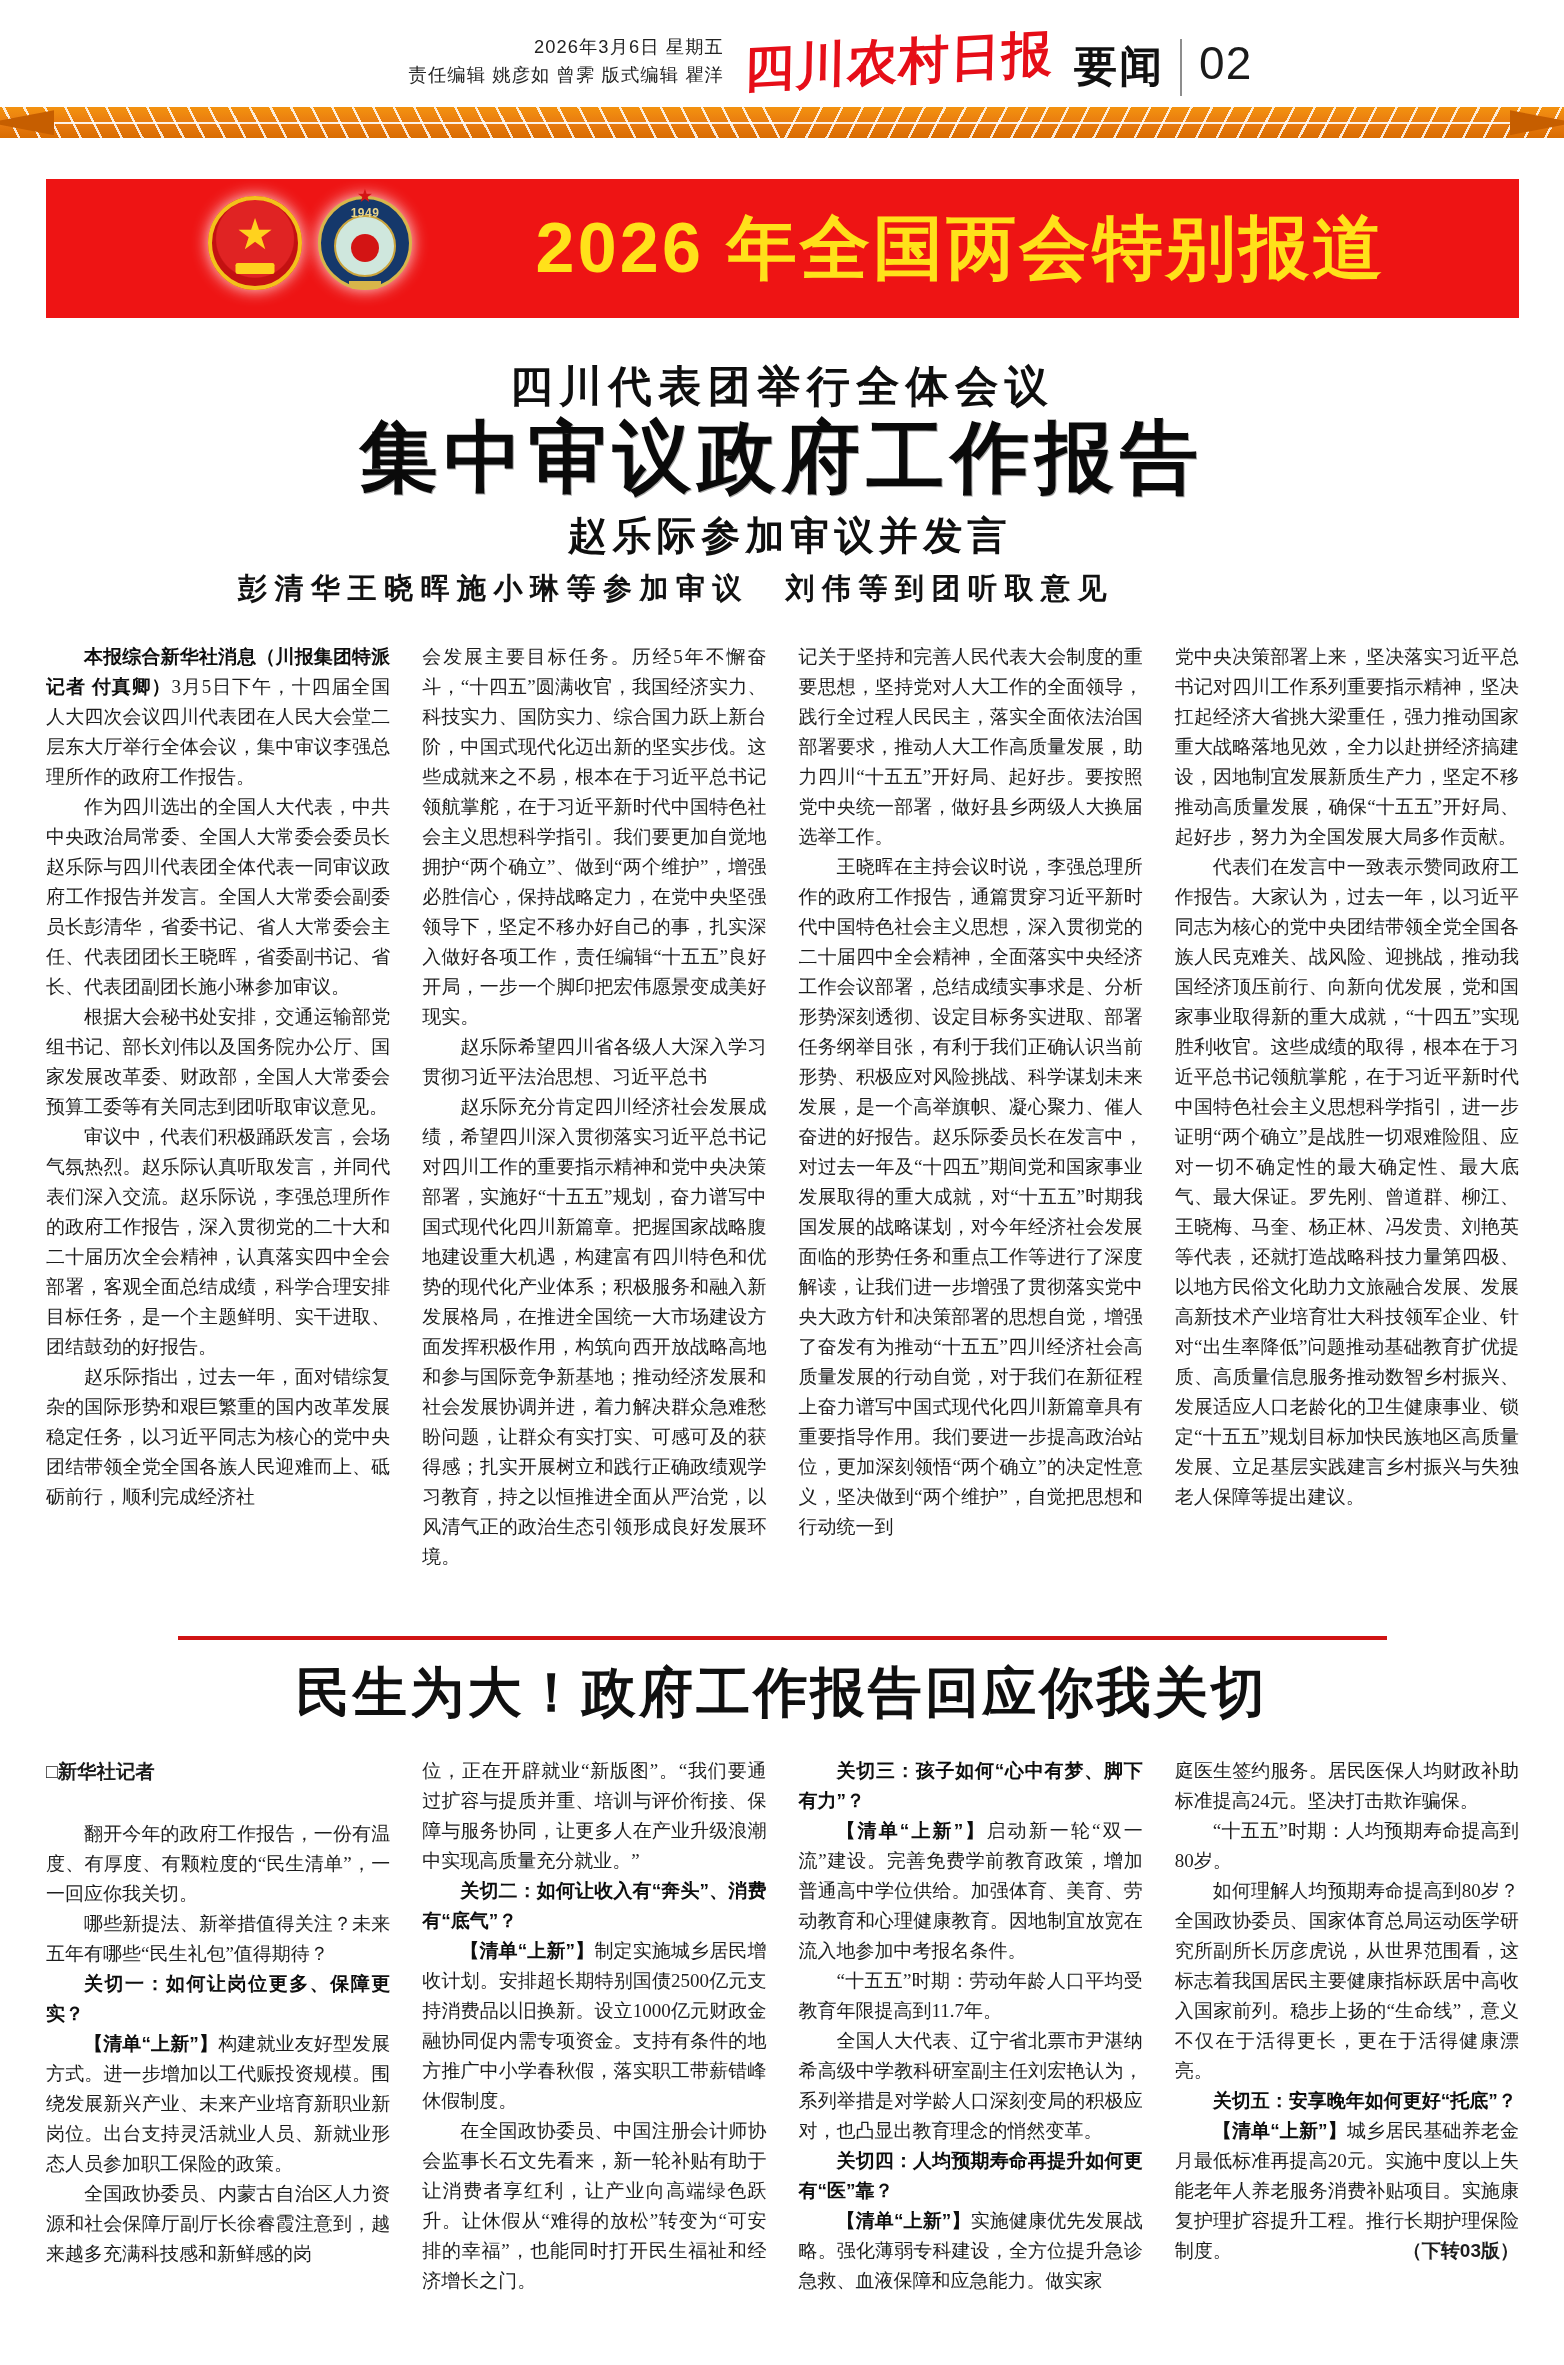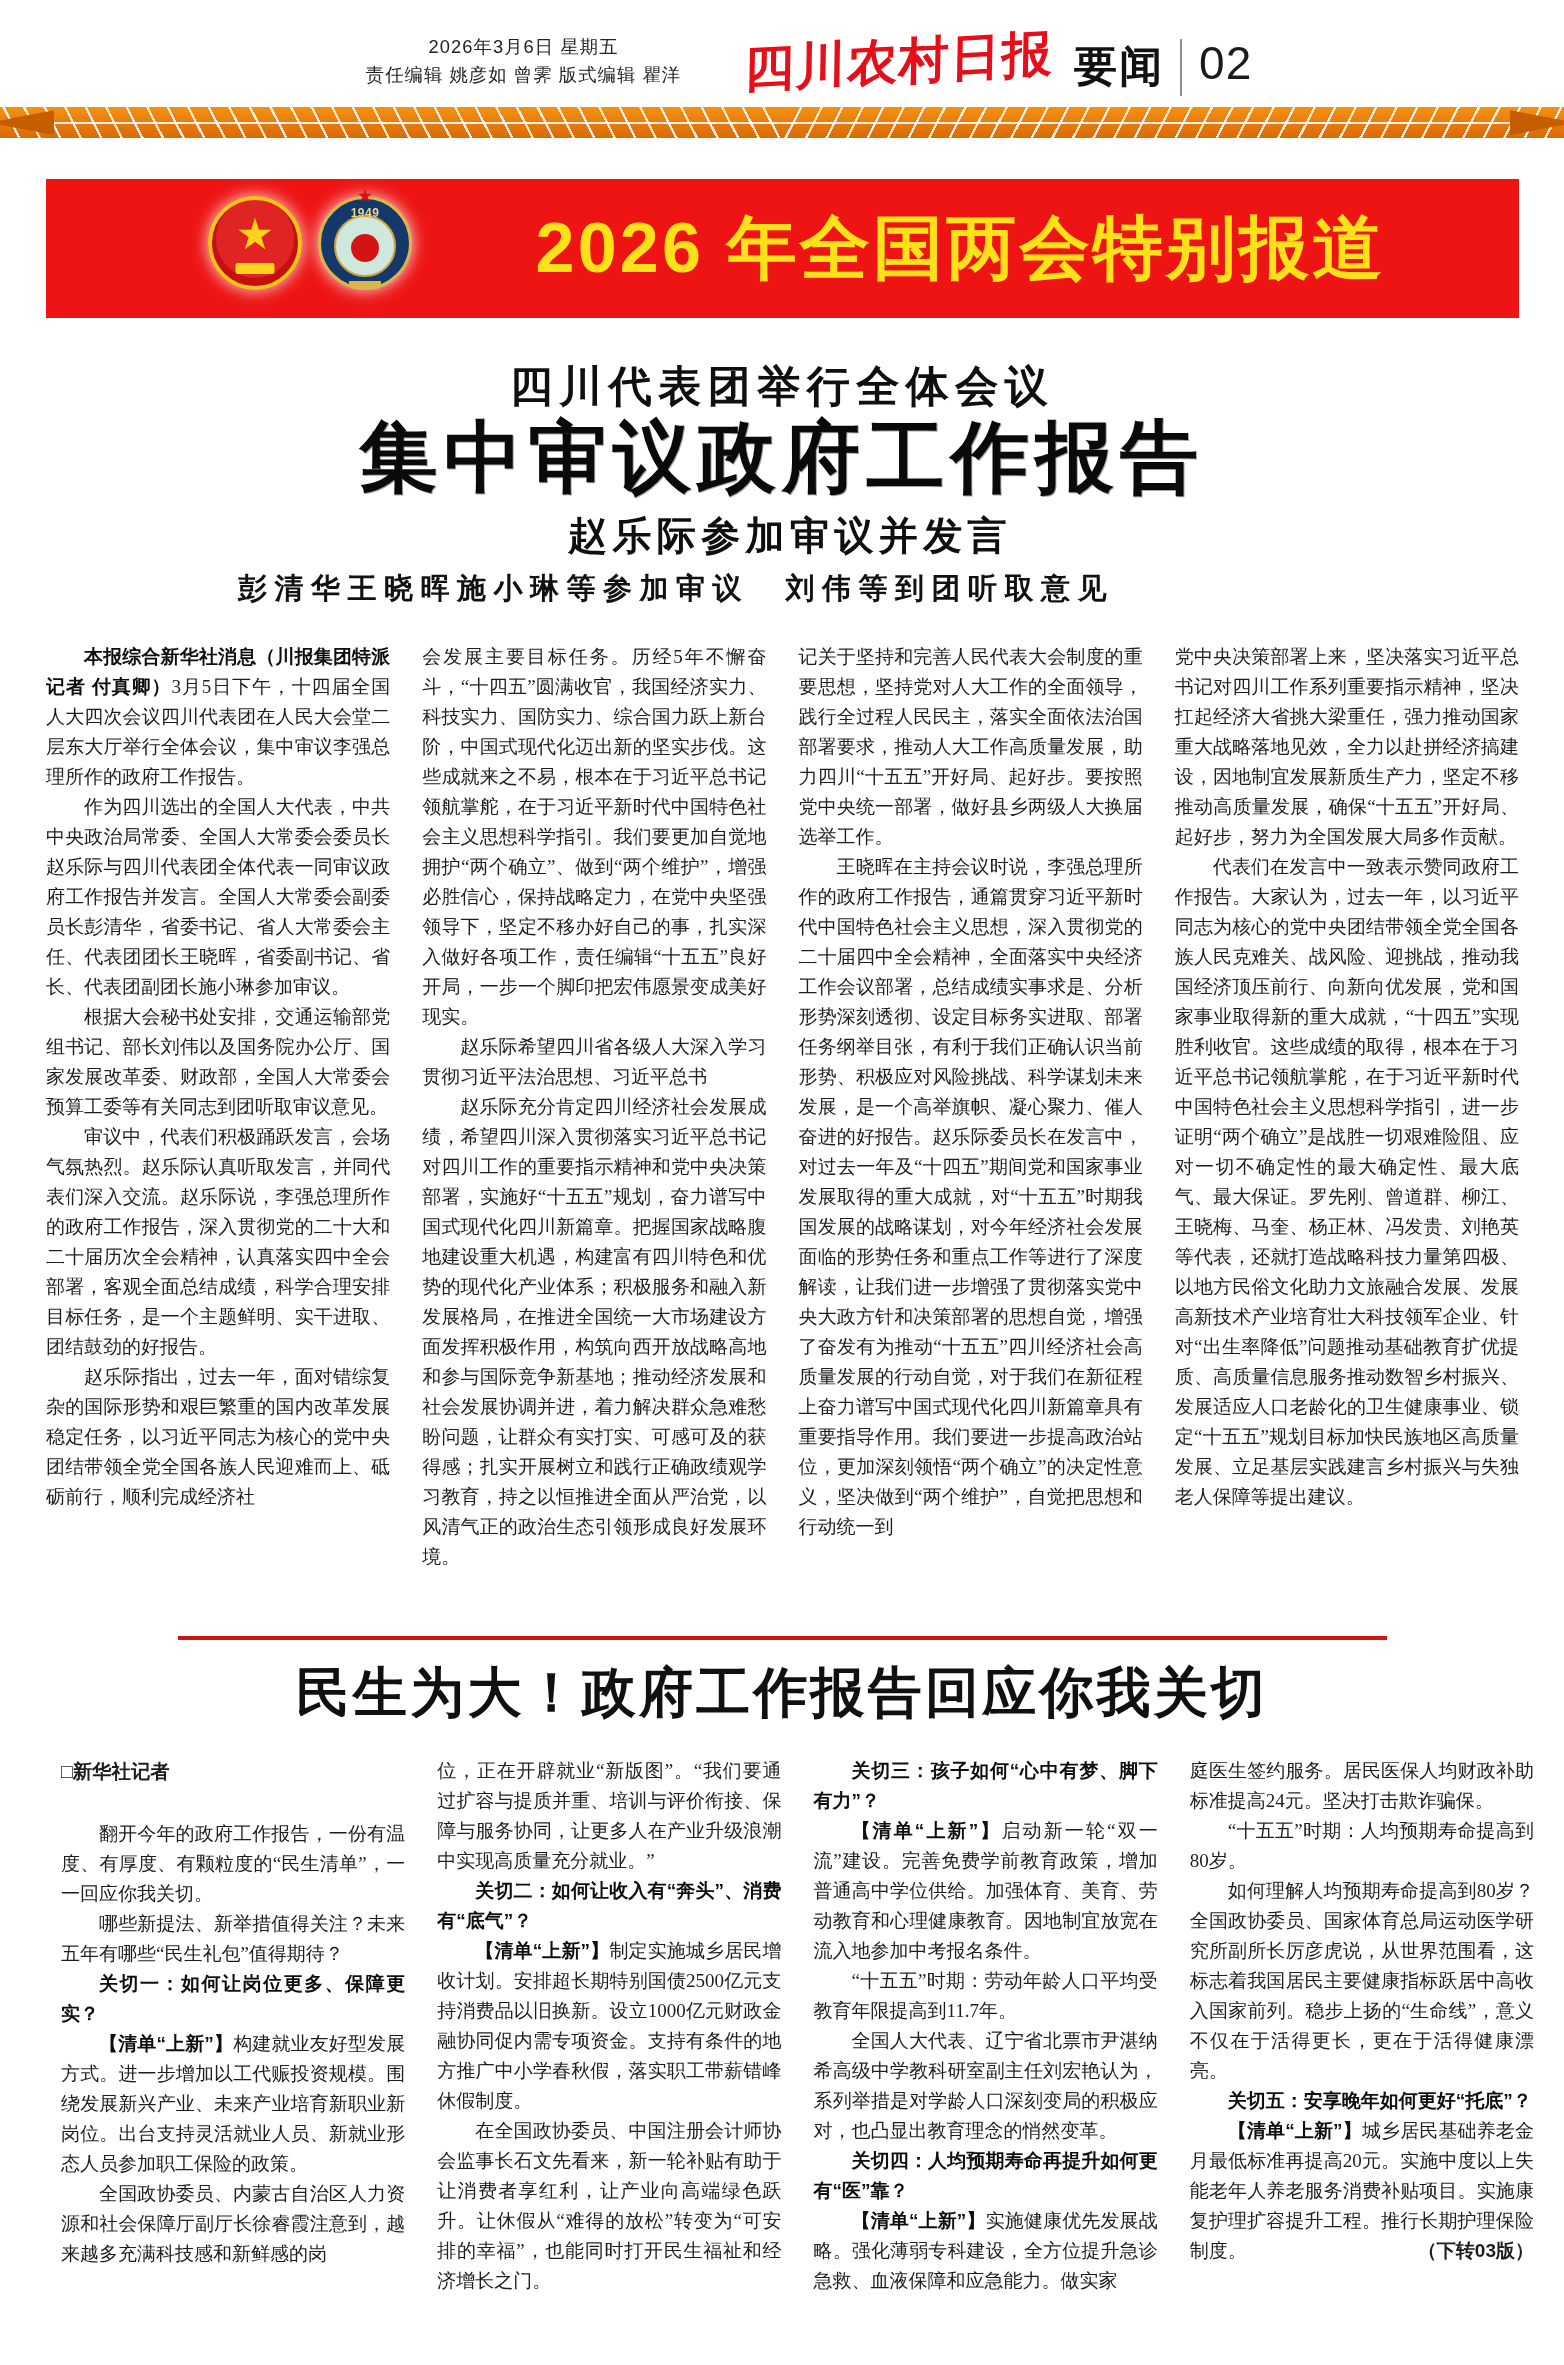--- a/index.html
+++ b/index.html
@@ -9,21 +9,21 @@
     --c-rule-red:#d01414;
     --c-wheat-orange:#e87a10;
     --serif:"Liberation Serif","DejaVu Serif",serif;
     --sans:"Liberation Sans","DejaVu Sans",sans-serif;
   }
   html,body{margin:0;padding:0;}
   body{width:1564px;height:2366px;position:relative;background:#ffffff;overflow:hidden;
        font-family:var(--serif);color:#1e1e1e;}
 
   
-  .hdr-meta{position:absolute;top:33px;left:323px;width:401px;text-align:center;
+  .hdr-meta{position:absolute;top:33px;left:323px;width:401px;text-align:right;
     font-family:var(--sans);font-size:18.3px;line-height:28px;color:#222;letter-spacing:1.1px;}
   .masthead{position:absolute;left:744px;top:28px;width:323px;font-family:var(--sans);
     font-weight:900;font-size:50px;color:var(--c-masthead-red);letter-spacing:1.6px;
     transform:rotate(-3deg) skewX(-4deg);white-space:nowrap;}
   .section-label{position:absolute;left:1074px;top:38px;font-family:var(--serif);
     font-weight:600;font-size:43px;color:#111;letter-spacing:2.2px;}
   .hdr-vline{position:absolute;left:1180px;top:39px;width:1.6px;height:57px;background:#8d8d8d;}
   .page-no{position:absolute;left:1199px;top:36px;font-family:var(--sans);
     font-weight:400;font-size:46px;color:#1b1b1b;letter-spacing:1.1px;}
 
@@ -72,21 +72,21 @@
     font-family:var(--serif);font-weight:900;font-size:78px;letter-spacing:6.5px;color:#0a0a0a;
     text-shadow:1.1px 1.1px 0 rgba(0,0,0,.35);}
   .a1-subtitle{position:absolute;left:0;top:509px;width:1564px;text-align:center;
     font-family:var(--serif);font-weight:900;font-size:39px;letter-spacing:5.4px;color:#0f0f0f;margin-left:8px;}
   .a1-deck{position:absolute;left:0;top:569px;width:1352px;text-align:center;
     font-family:var(--serif);font-weight:900;font-size:29px;letter-spacing:7.5px;color:#111;}
 
   
   .cols{position:absolute;left:46px;width:1473px;display:flex;gap:32px;overflow:hidden;}
   .a1-cols{top:642px;height:969px;}
-  .a2-cols{top:1756px;height:598px;margin-left:15px;}
+  .a2-cols{top:1756px;height:598px;}
   .col{flex:1 1 0;min-width:0;}
   .col p{margin:0;font-size:19px;line-height:30px;text-align:justify;color:#1d1d1d;
     font-family:var(--serif);}
   .col p.ind{text-indent:2em;}
   .col p.sub{font-family:var(--sans);font-weight:700;color:#0e0e0e;text-indent:2em;}
   .col p .lead{font-family:var(--sans);font-weight:700;color:#0e0e0e;font-style:normal;}
   .col p .tail{float:right;font-family:var(--sans);font-weight:700;}
   .col p.byline{font-family:var(--sans);font-weight:700;font-size:19.4px;
     margin-bottom:33px;text-indent:0;}
 

